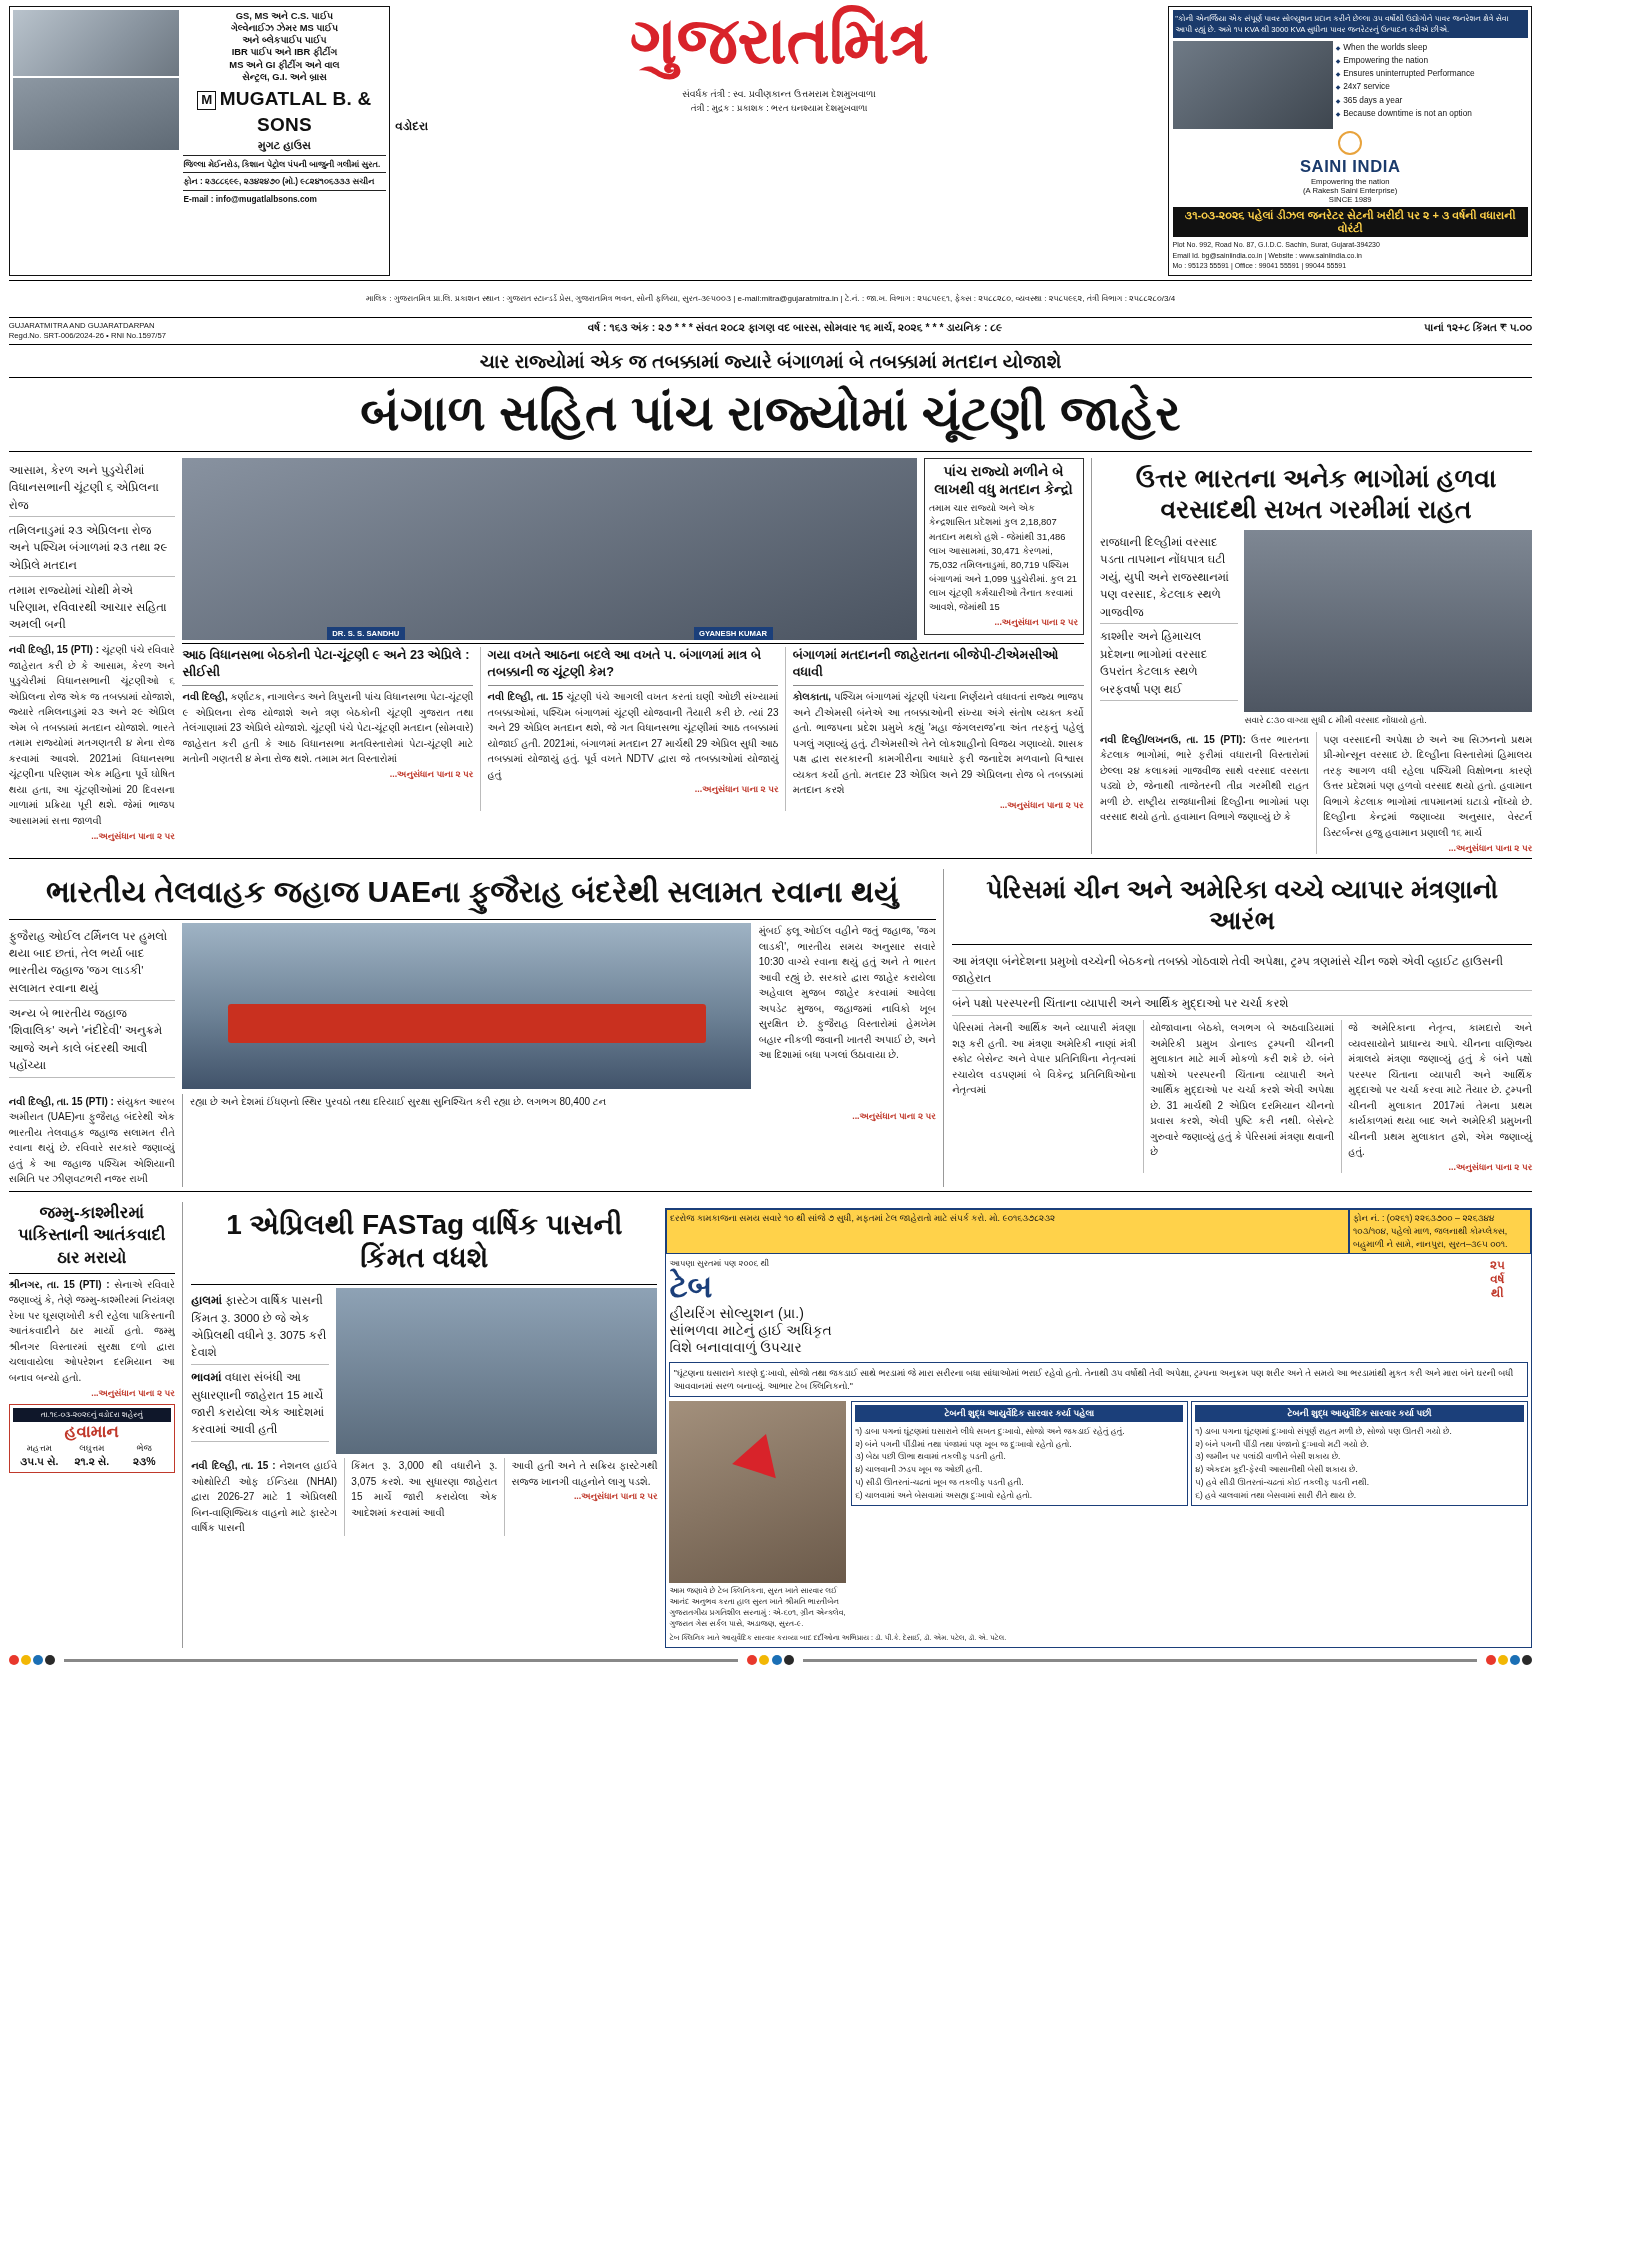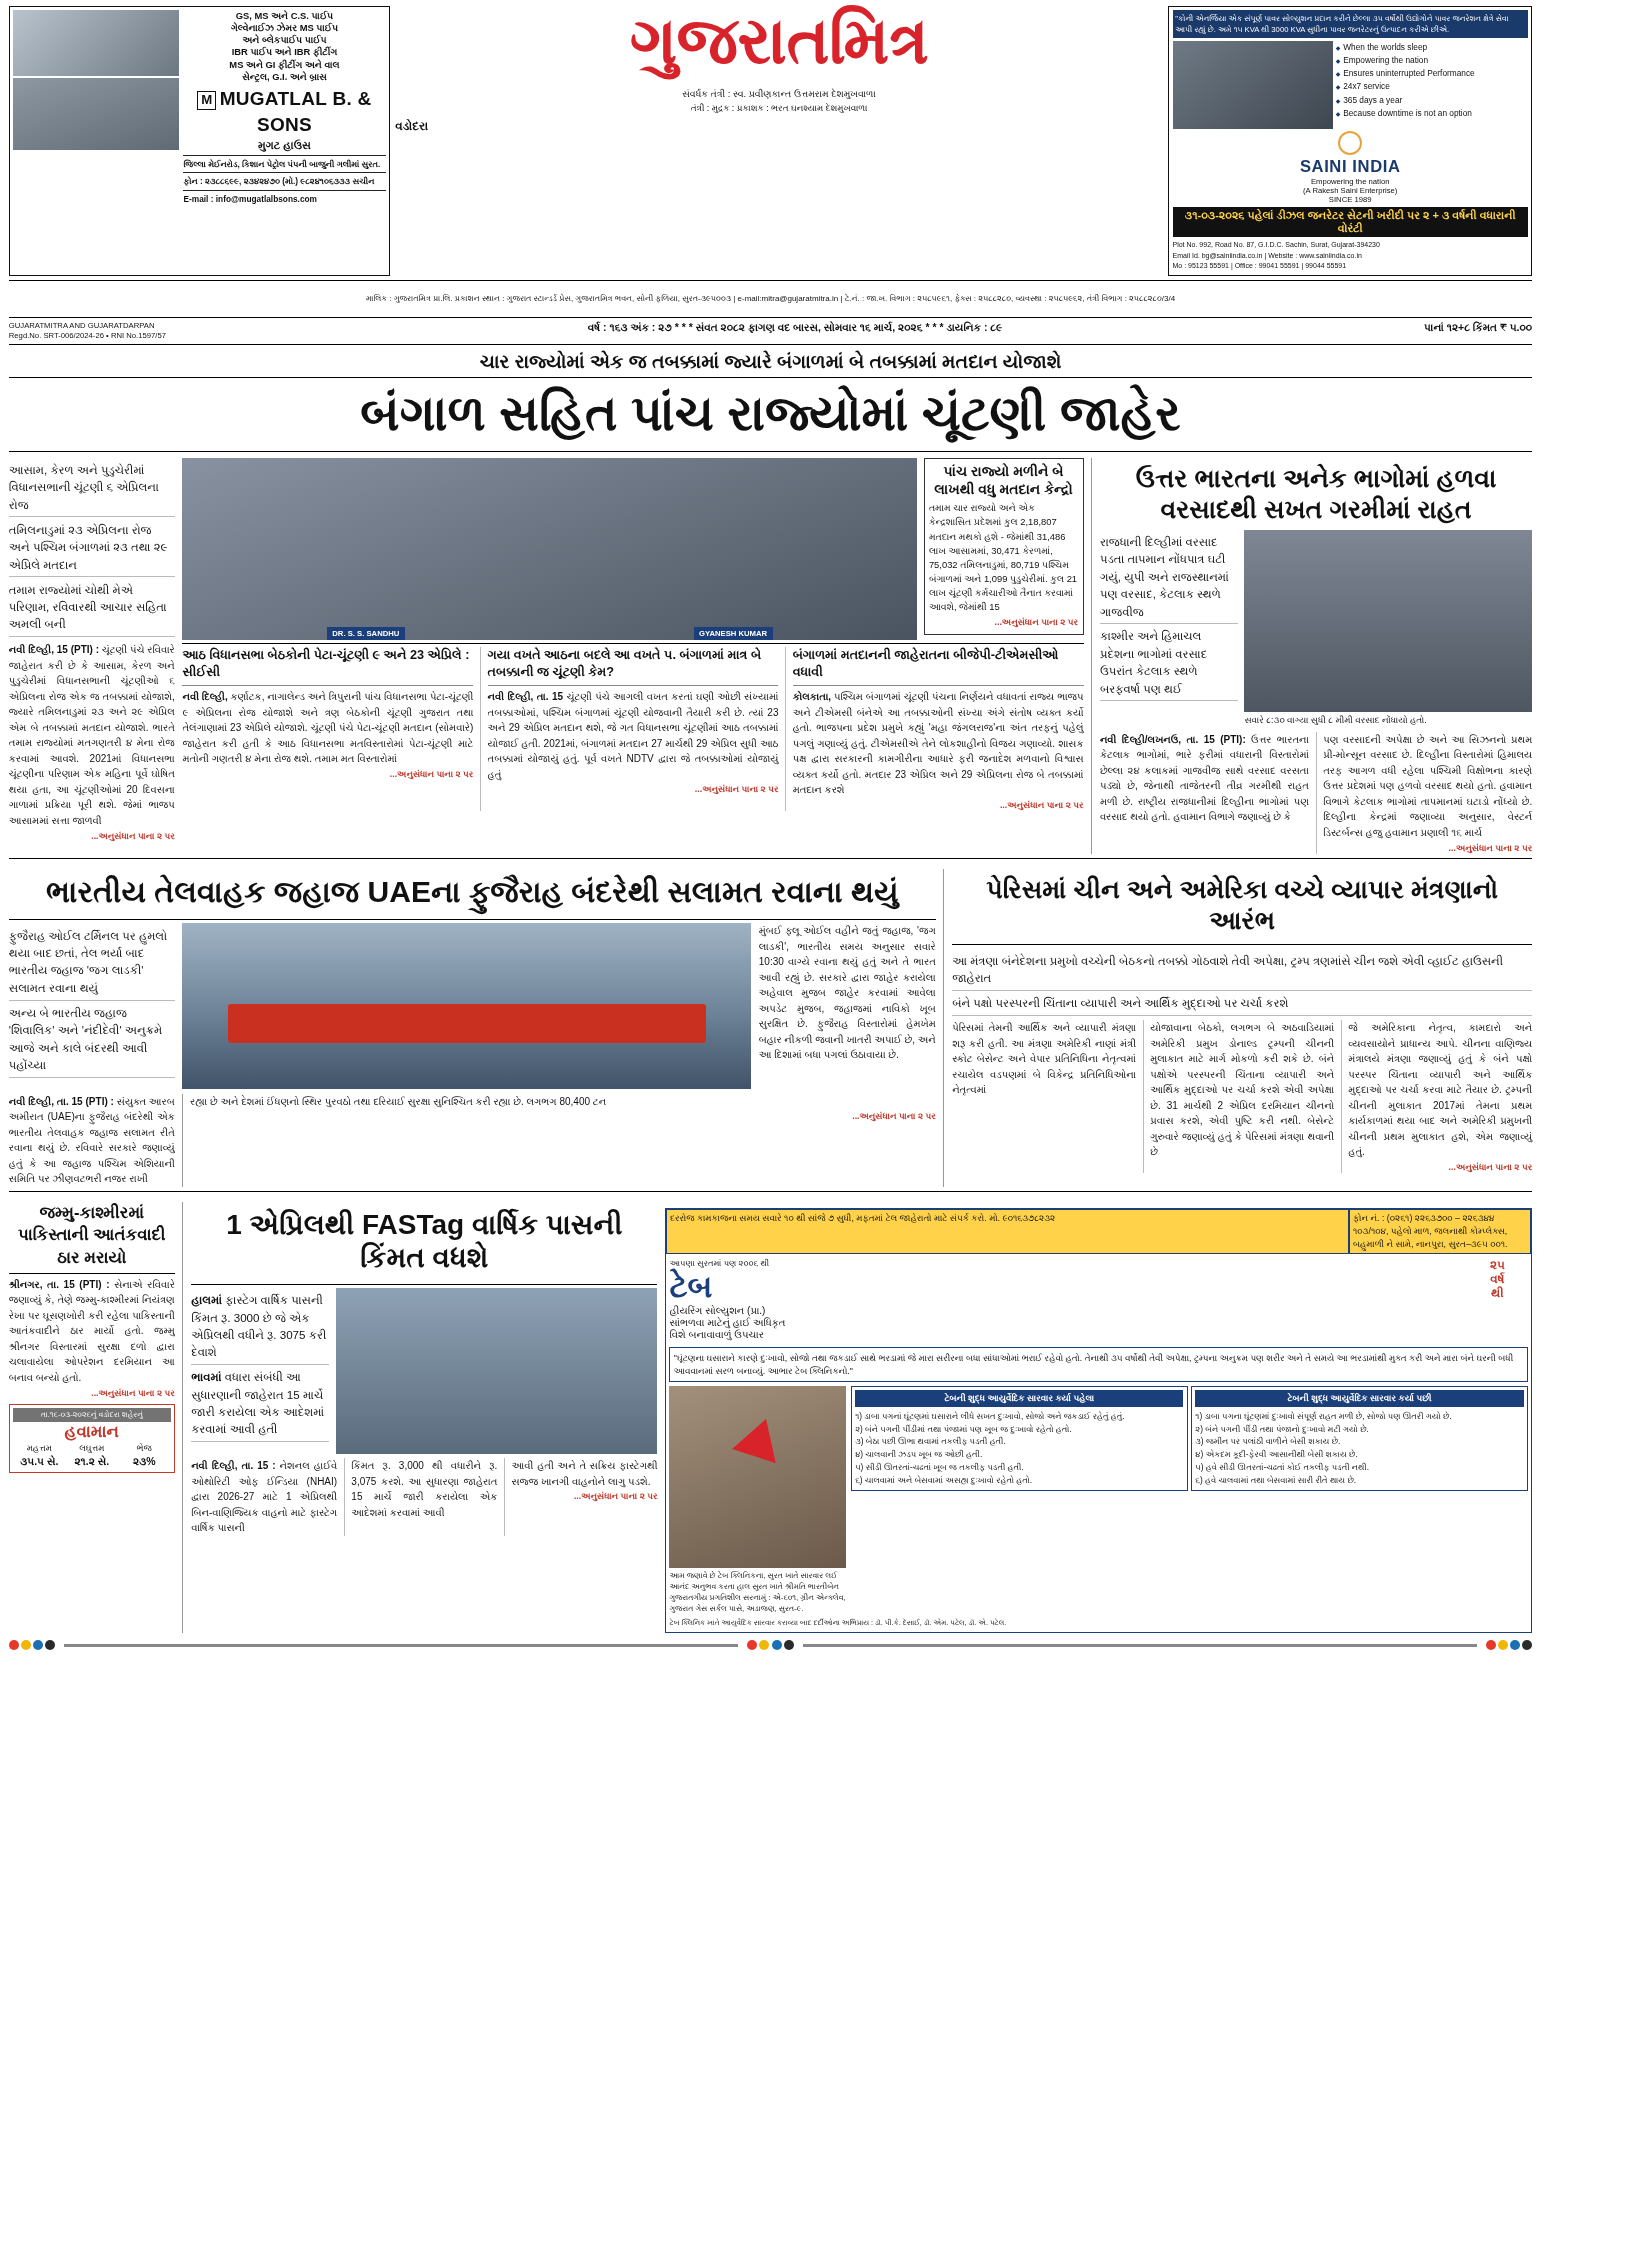--- a/index.html
+++ b/index.html
@@ -111,21 +111,21 @@
   .teb-logo { font-size:31px; font-weight:800; color:#1b3f7a; }
   .teb-head { background:#ffd24a; border:1.1px solid #1b3f7a; font-size:8.8px; padding:2.8px; line-height:1.45;}
   .teb-quote { border:1.1px solid #1b3f7a; margin:3.3px; padding:3.3px; font-size:8.8px; line-height:1.5;}
   .teb-cols { display:flex; gap:3.3px; padding:3.3px;}
   .teb-cols > div { flex:1; border:1.1px solid #1b3f7a; padding:3.3px; font-size:8.3px; line-height:1.55;}
   .teb-cols h5 { margin:0 0 2.8px; background:#1b3f7a; color:#fff; font-size:8.8px; text-align:center; padding:1.7px;}
   .teb-photo { height: 182px; background:linear-gradient(160deg,#a3907c,#6b5a4a); position:relative;}
   .arrow-red { position:absolute; left:38%; top:18%; width:0;height:0;border-left:23px solid transparent;border-right:23px solid transparent;border-bottom:39px solid #d8232a; transform:rotate(18deg);}
 
   .weather { border:1.1px solid #c0392b; padding:3.3px; margin-top:5.5px; }
-  .weather-top { background:#737373; color:#fff; font-size:7.7px; text-align:center; padding:1.7px;}
+  .weather-top { background:#0f172a; color:#fff; font-size:7.7px; text-align:center; padding:1.7px;}
   .weather-title { text-align:center; font-size:16.6px; font-weight:800; color:#c0392b; }
   .weather-grid { display:flex; text-align:center; font-size:8.8px; }
   .weather-grid > div { flex:1; line-height:1.4;}
   .weather-grid b { display:block; font-size:10.5px; }
 
   .colorbar { display:flex; gap:3.3px; justify-content:space-between; padding-top:7.7px; }
   .cb-group { display:flex; gap:2.2px; }
   .cb { width:10px;height:10px;border-radius:50%; }
   .cb-line { flex:1; height:3.3px; background:#888; margin:3.3px 5.5px; }
 </style>
@@ -423,21 +423,21 @@
           <div style="flex:1;" class="teb-head">દરરોજ કામકાજના સમય સવારે ૧૦ થી સાંજે ૭ સુધી, મફતમાં ટેલ જાહેરાતો માટે સંપર્ક કરો. મો. ૯૦૧૬૩૭૮૨૩૨</div>
           <div style="width:182px;" class="teb-head">
             <div>ફોન નં. : (૦૨૬૧) ૨૨૬૩૭૦૦ – ૨૨૬૩૪૪</div>
             <div>૧૦૩/૧૦૪, પહેલો માળ, જલનાથી કોમ્પ્લેક્સ, બહુમાળી ને સામે, નાનપુરા, સુરત–૩૯૫ ૦૦૧.</div>
           </div>
         </div>
         <div class="ad-teb-top">
           <div style="flex:1;">
             <div style="font-size:8.3px;">આપણા સુરતમાં પણ ૨૦૦૬ થી</div>
             <div class="teb-logo">ટેબ</div>
-            <div style="font-size:10px;white-space:pre-line">હીયરિંગ સોલ્યુશન (પ્રા.)
+            <div style="font-size:14px;white-space:pre-line">હીયરિંગ સોલ્યુશન (પ્રા.)
 સાંભળવા માટેનું હાઈ અધિકૃત
 વિશે બનાવાવાળું ઉપચાર</div>
           </div>
           <div style="width:61px;text-align:center;font-size:12px;font-weight:800;color:#c0392b;white-space:pre-line">૨૫
 વર્ષ
 થી</div>
         </div>
         <div class="teb-quote">"ઘૂંટણના ઘસારાને કારણે દુઃખાવો, સોજો તથા જકડાઈ સાથે ભરડામાં જે મારા સરીરના બધા સાંધાઓમાં ભરાઈ રહેવો હતો. તેનાથી ૩૫ વર્ષોથી તેવી અપેક્ષા, ટ્રમ્પના અનુક્રમ પણ શરીર અને તે સમયે આ ભરડામાંથી મુક્ત કરી અને મારા બંને ઘરની બધી આવવાનમાં સરળ બનાવ્યું. આભાર ટેબ ક્લિનિકનો."</div>
         <div style="display:flex;gap:4.4px;padding:0 3.3px;">
           <div style="width:177px;">

